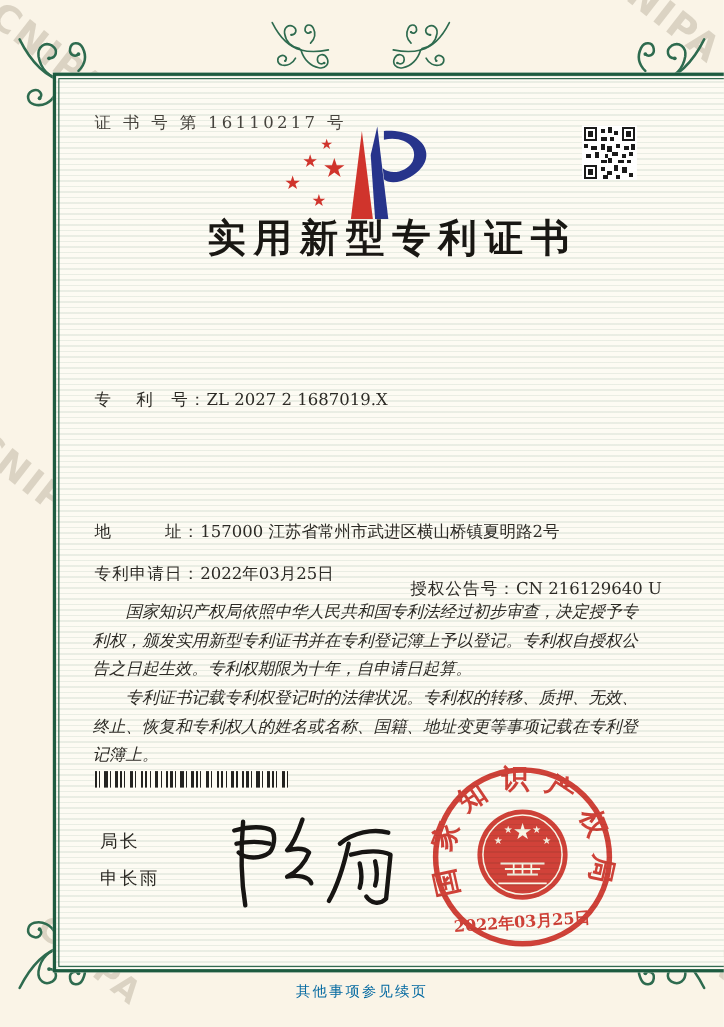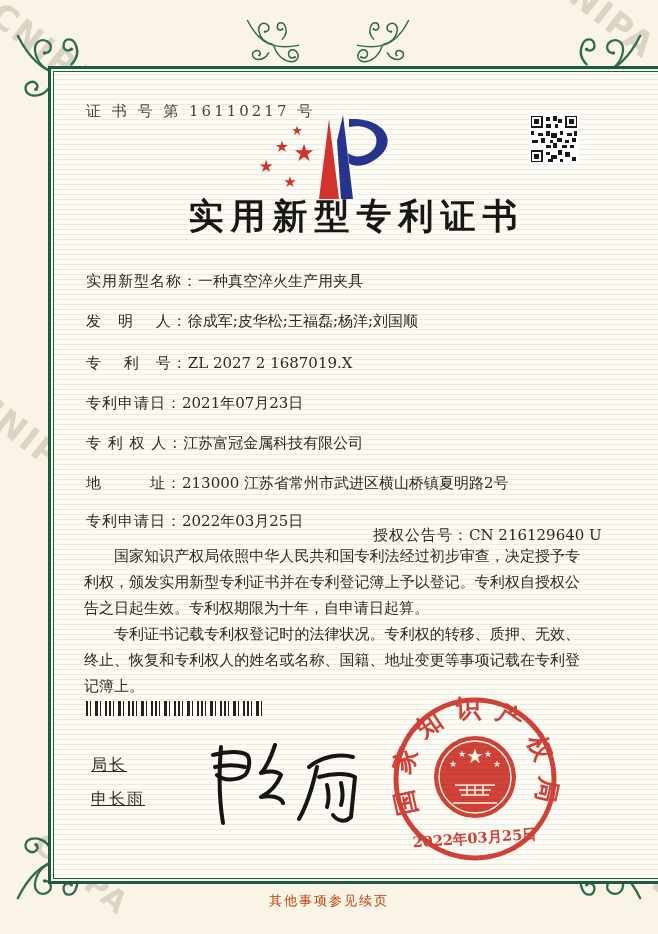--- a/index.html
+++ b/index.html
@@ -44,42 +44,42 @@
   }
   
   .row{position:absolute;left:35px;font-size:15px;white-space:nowrap;color:#2c2a25;}
   .row .lab{letter-spacing:1px;}
   .r0{top:203px}.r1{top:243px}.r2{top:285px}.r3{top:325px}
   .r4{top:365px}.r5{top:405px}.r6{top:443px}
   .grant-no{position:absolute;left:287px;top:0;margin-top:14px;}
   
   .body-text{
     position:absolute;left:33px;top:474px;width:496px;
-    font-size:15px;line-height:26px;text-align:justify;color:#2c2a25;
+    font-size:15px;line-height:26px;text-align:justify;color:#2c2a25;font-style:italic;
   }
   .body-text p{margin:0;text-indent:2em;}
   
   .barcode{position:absolute;left:35px;top:632px;width:176px;height:15px;
     background:repeating-linear-gradient(90deg,
       #23221f 0 2px, #fdfbf3 2px 4px,
       #23221f 4px 5px, #fdfbf3 5px 9px,
       #23221f 9px 12px,#fdfbf3 12px 14px,
       #23221f 14px 15px,#fdfbf3 15px 19px,
       #23221f 19px 21px,#fdfbf3 21px 23px);}
-  .signer{position:absolute;left:40px;top:686px;font-size:16px;letter-spacing:2px;color:#2c2a25;text-decoration:underline;}
+  .signer{position:absolute;left:40px;top:686px;font-size:16px;letter-spacing:2px;color:#2c2a25;}
   .signer div{margin-bottom:13px;}
   .signature{position:absolute;left:140px;top:664px;width:176px;height:96px;}
   .seal{position:absolute;left:338px;top:624px;width:172px;height:172px;opacity:.93;mix-blend-mode:multiply;}
   .page-num{
     position:absolute;left:0;bottom:9px;width:100%;text-align:center;
     font-size:13px;letter-spacing:2px;color:#3a372f;
   }
   .cont-note{
     position:absolute;left:0;top:892px;width:658px;text-align:center;
-    font-size:13px;letter-spacing:2px;color:#c2410c;
+    font-size:13px;letter-spacing:2px;color:#0369a1;
   }
 </style>
 </head>
 <body>
 
 <svg width="0" height="0" style="position:absolute" aria-hidden="true">
   <defs>
     <symbol id="flourish" viewBox="0 0 90 90">
       <g fill="none" stroke="currentColor" stroke-width="2.4" stroke-linecap="round">
         <path d="M4 46 C14 44 30 42 44 46 C60 50 74 62 86 86"></path>
@@ -184,26 +184,22 @@
         <rect x="17" y="21" width="2" height="3"></rect>
       <rect x="21" y="22" width="3" height="3"></rect>
         <rect x="25" y="25" width="2" height="2"></rect>
         <rect x="11" y="26" width="3" height="2"></rect>
         <rect x="18" y="26" width="2" height="2"></rect>
     </g>
   </svg>
 
   <div class="title">实用新型专利证书</div>
 
-  <div class="row r0"><span class="lab">实用新型名称：</span><span>一种真空淬火生产用夹具</span></div>
-  <div class="row r1"><span class="lab">发　明　 人：</span><span>徐成军;皮华松;王福磊;杨洋;刘国顺</span></div>
   <div class="row r2"><span class="lab">专　 利　号：</span><span>ZL 2027 2 1687019.X</span></div>
-  <div class="row r3"><span class="lab">专利申请日：</span><span>2021年07月23日</span></div>
-  <div class="row r4"><span class="lab">专 利 权 人：</span><span>江苏富冠金属科技有限公司</span></div>
-  <div class="row r5"><span class="lab">地　　　址：</span><span>213000 江苏省常州市武进区横山桥镇夏明路2号</span></div>
+  <div class="row r5"><span class="lab">地　　　址：</span><span>157000 江苏省常州市武进区横山桥镇夏明路2号</span></div>
   <div class="row r6">
     <span class="lab">专利申请日：</span><span>2022年03月25日</span>
     <span class="grant-no"><span class="lab">授权公告号：</span><span>CN 216129640 U</span></span>
   </div>
 
   <div class="body-text">
     <p>国家知识产权局依照中华人民共和国专利法经过初步审查，决定授予专利权，颁发实用新型专利证书并在专利登记簿上予以登记。专利权自授权公告之日起生效。专利权期限为十年，自申请日起算。</p>
     <p>专利证书记载专利权登记时的法律状况。专利权的转移、质押、无效、终止、恢复和专利权人的姓名或名称、国籍、地址变更等事项记载在专利登记簿上。</p>
   </div>
 

